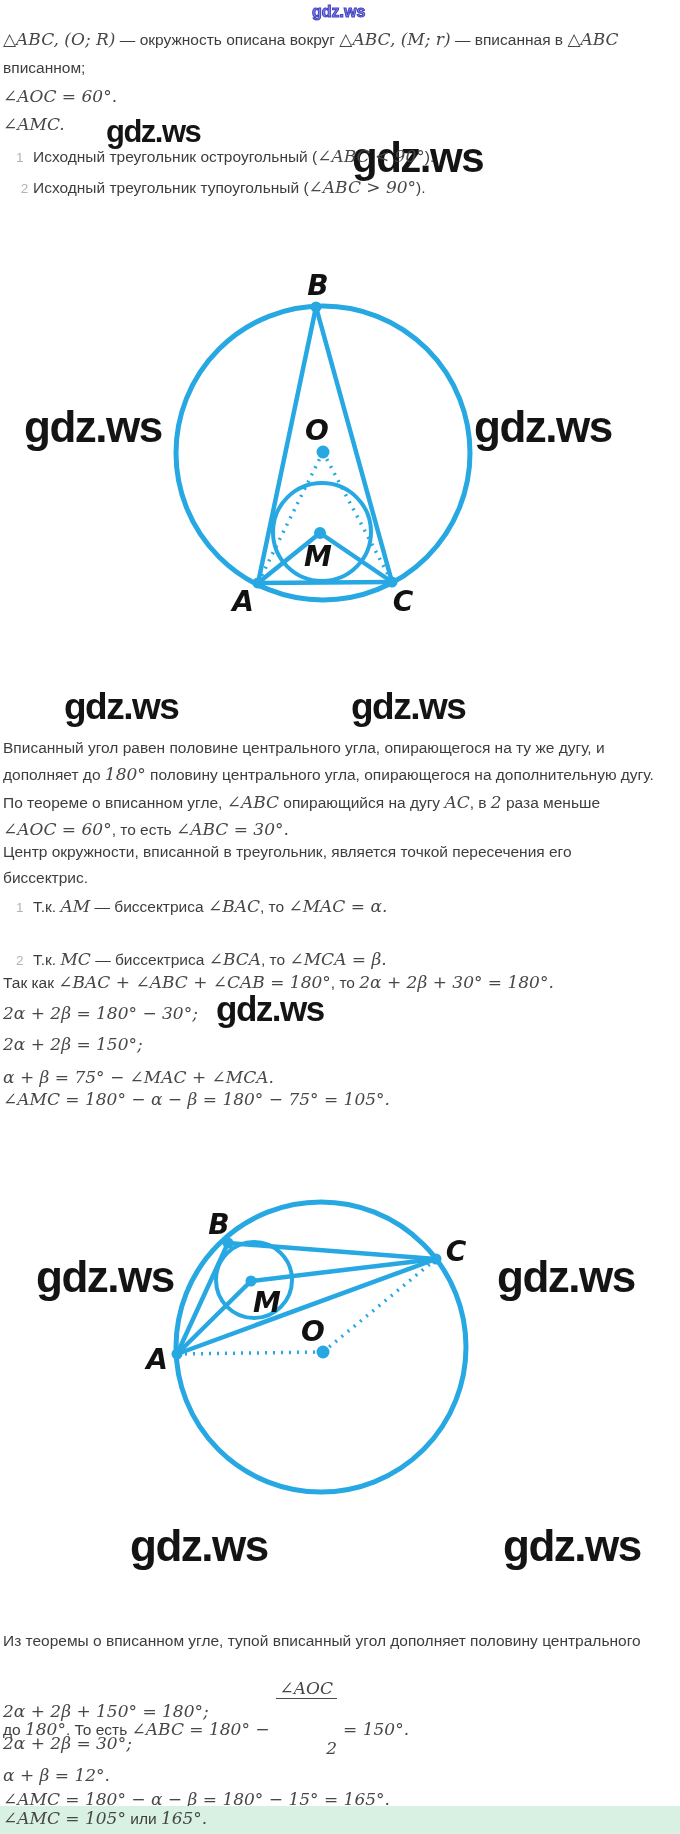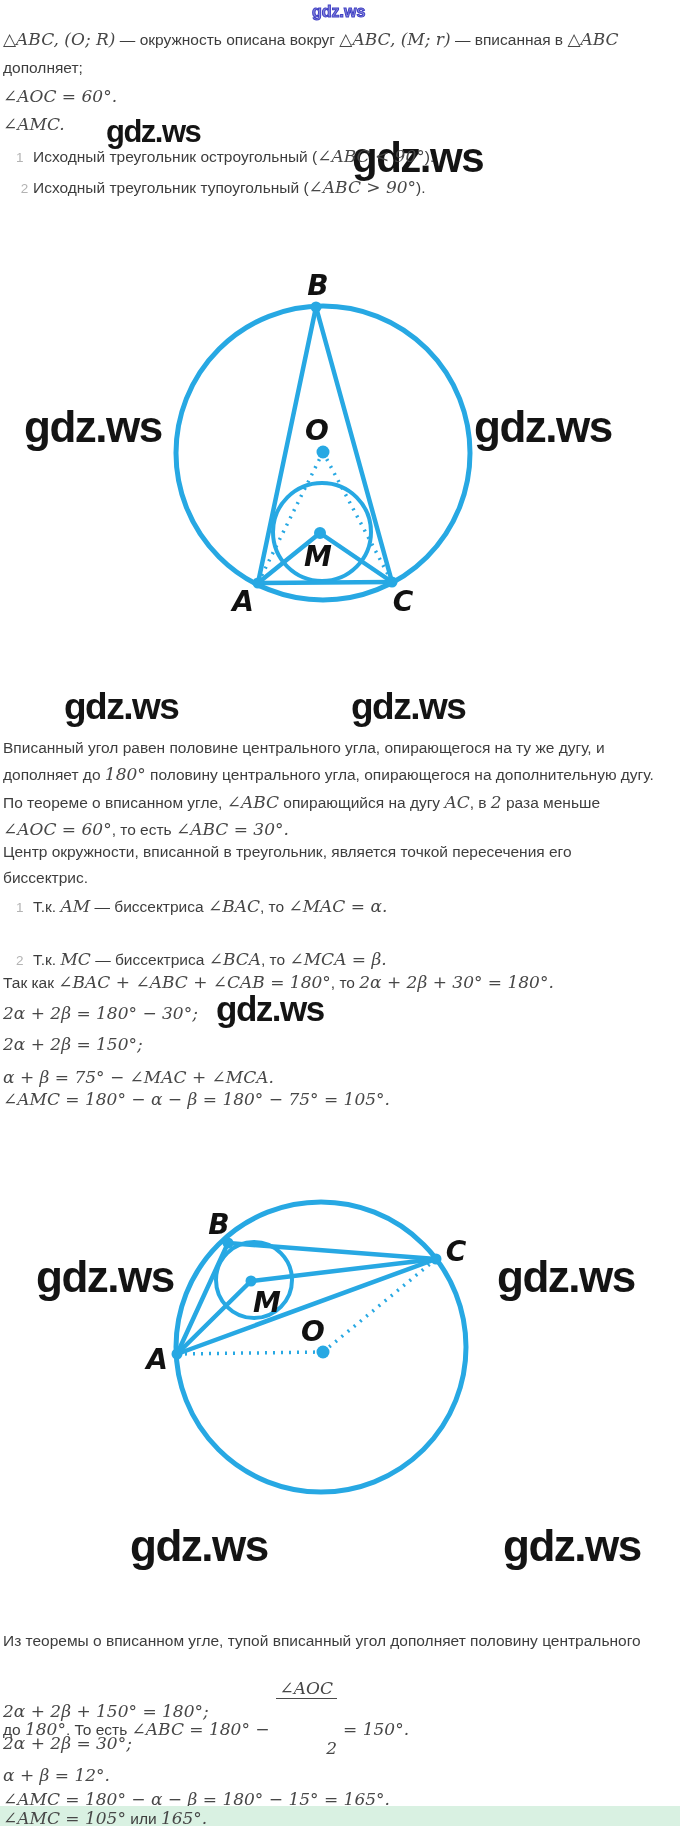--- a/index.html
+++ b/index.html
@@ -8,21 +8,21 @@
   .line{position:absolute;left:3px;font-size:15.5px;line-height:22px;white-space:nowrap;}
   .mt{font-family:"DejaVu Serif","DejaVu Sans",serif;font-style:italic;font-size:17px;color:#474747;margin-top:39px;}
   .num{display:inline-block;width:17px;margin-left:13px;color:#b3b3b3;font-size:13.5px;font-style:normal;}
   .wm{position:absolute;font-weight:700;color:#141414;letter-spacing:-1.5px;line-height:1;
       font-family:"Liberation Sans",sans-serif;white-space:nowrap;}
   .wm-blue{position:absolute;font-weight:700;color:#8585da;letter-spacing:0;
       -webkit-text-stroke:1px #4040c4;font-family:"Liberation Sans",sans-serif;}
   .frac{display:inline-block;vertical-align:-1.15em;text-align:right;margin:0 6px;line-height:1.2;}
   .frac .ftop{display:block;border-bottom:1.6px solid #4a4a4a;padding:0 4px;}
   .frac .fbot{display:block;}
-  .answer{position:absolute;left:0;top:1806px;width:680px;height:20px;background:#d9f1e2;
+  .answer{position:absolute;left:0;top:1806px;width:680px;height:28px;background:#d9f1e2;
           box-sizing:border-box;padding:2px 0 0 3px;white-space:nowrap;font-size:15.5px;}
   svg{position:absolute;left:0;}
   svg text{font-family:"DejaVu Sans","Liberation Sans",sans-serif;font-style:italic;
            font-weight:bold;fill:#111;}
 </style>
 </head>
 <body>
 
 <div class="wm-blue" style="left:312px;top:3px;font-size:16px;">gdz.ws</div>
 <div class="wm" style="left:106px;top:116px;font-size:31px;">gdz.ws</div>
@@ -31,21 +31,21 @@
 <div class="wm" style="left:474px;top:405px;font-size:44px;">gdz.ws</div>
 <div class="wm" style="left:64px;top:688px;font-size:37px;">gdz.ws</div>
 <div class="wm" style="left:351px;top:688px;font-size:37px;">gdz.ws</div>
 <div class="wm" style="left:216px;top:991px;font-size:35px;">gdz.ws</div>
 <div class="wm" style="left:36px;top:1255px;font-size:44px;">gdz.ws</div>
 <div class="wm" style="left:497px;top:1255px;font-size:44px;">gdz.ws</div>
 <div class="wm" style="left:130px;top:1524px;font-size:44px;">gdz.ws</div>
 <div class="wm" style="left:503px;top:1524px;font-size:44px;">gdz.ws</div>
 
 <div class="line" style="top:28px;"><span class="mt">△ABC, (O; R)</span> — окружность описана вокруг <span class="mt">△ABC, (M; r)</span> — вписанная в <span class="mt">△ABC</span></div>
-<div class="line" style="top:57px;">дополняет;</div>
+<div class="line" style="top:57px;">вписанном;</div>
 <div class="line" style="top:85px;"><span class="mt">∠AOC = 60°.</span></div>
 <div class="line" style="top:113px;"><span class="mt">∠AMC.</span></div>
 <div class="line" style="top:145px;"><span class="num">1</span><span>Исходный треугольник остроугольный (<span class="mt">∠ABC &lt; 90°</span>).</span></div>
 <div class="line" style="top:176px;text-align:center;"><span class="num">2</span><span>Исходный треугольник тупоугольный (<span class="mt">∠ABC &gt; 90°</span>).</span></div>
 
 <svg style="top:270px;" width="680" height="352" viewBox="0 270 680 352">
   <circle cx="323" cy="453" r="147" fill="none" stroke="#27a8e3" stroke-width="5"></circle>
   <circle cx="322" cy="532" r="49" fill="none" stroke="#27a8e3" stroke-width="4"></circle>
   <g stroke="#27a8e3" stroke-width="4.5" stroke-linecap="round">
     <line x1="316" y1="307" x2="258" y2="583"></line>

